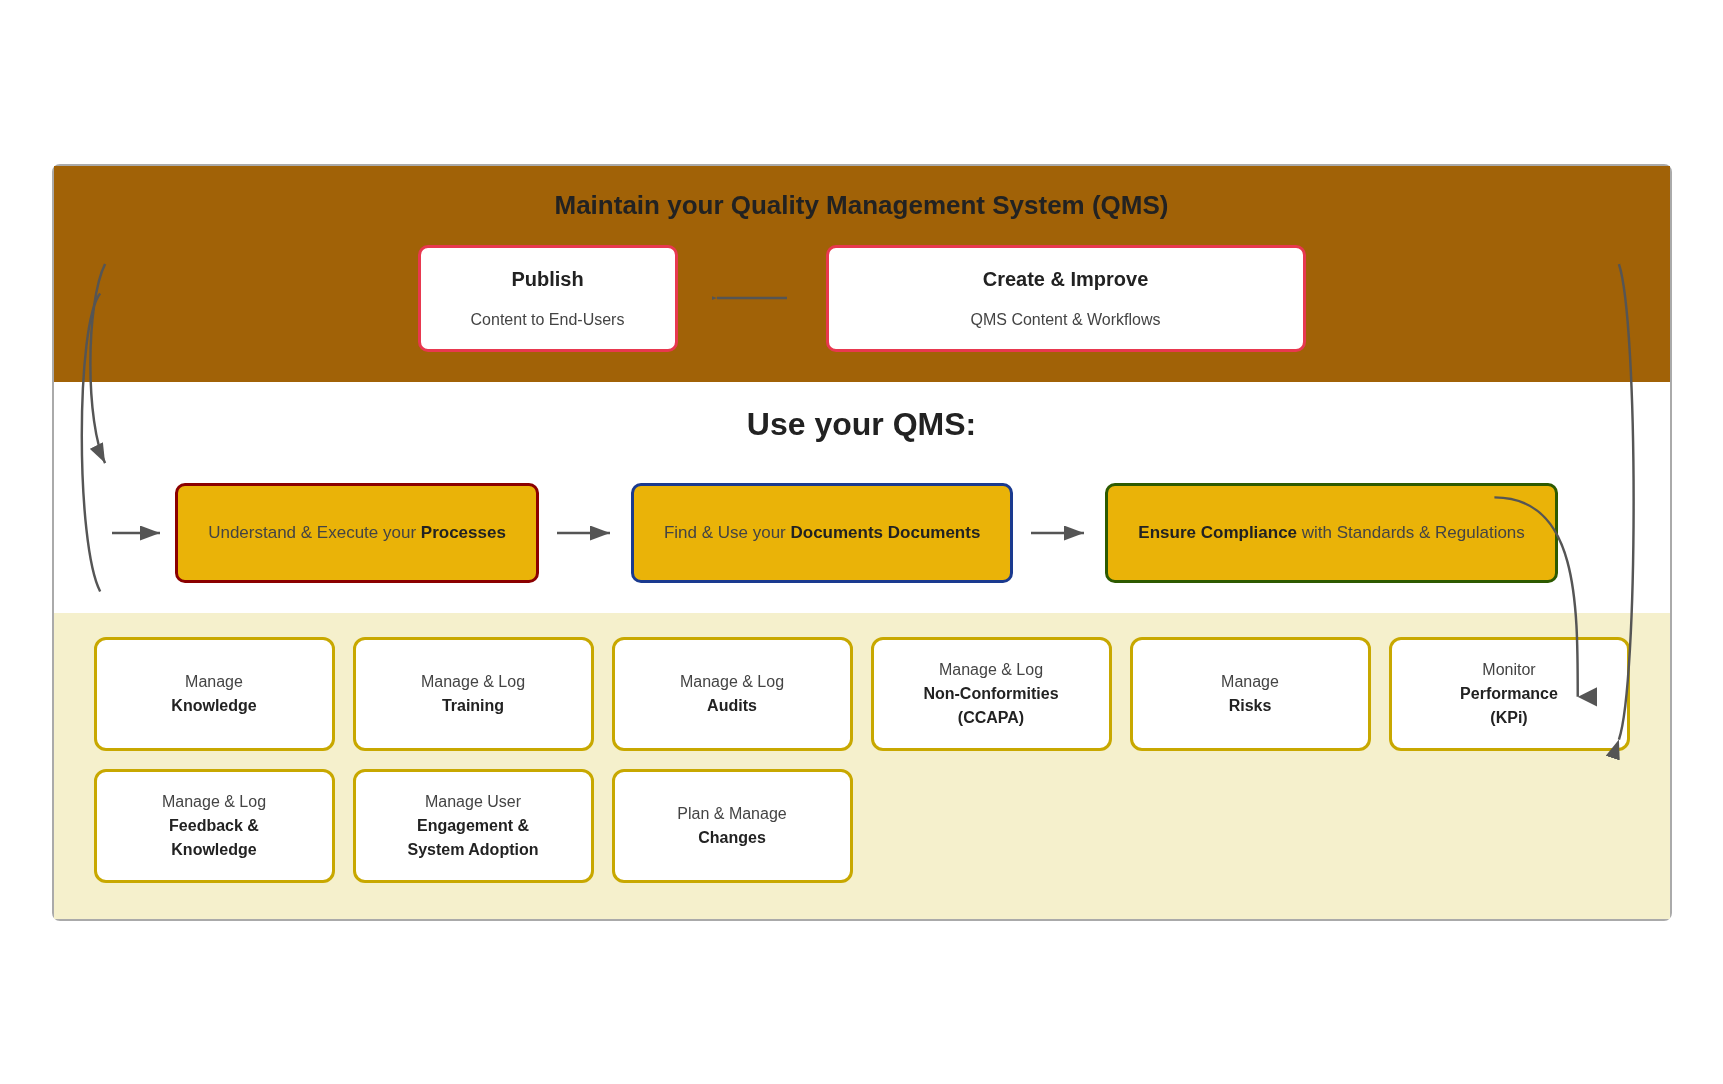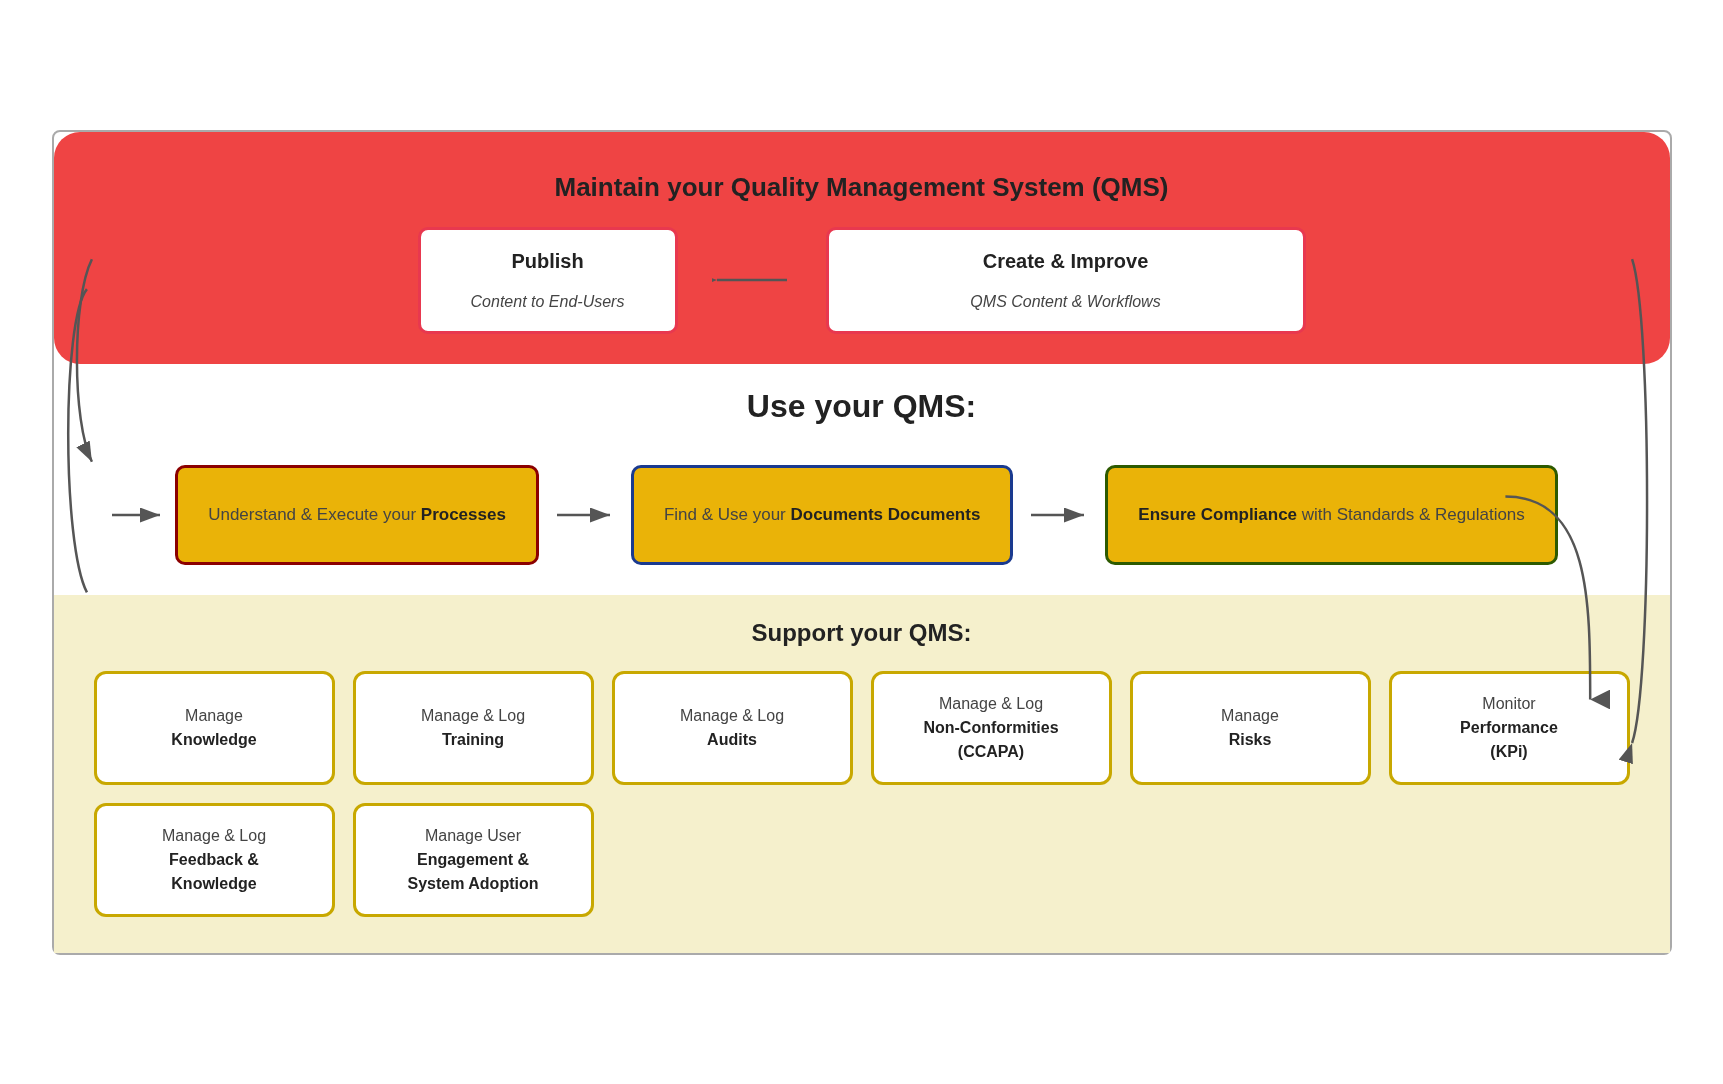--- a/index.html
+++ b/index.html
@@ -15,24 +15,23 @@
     .diagram {
       width: 1620px;
       border: 2px solid #aaa;
       border-radius: 8px;
       overflow: visible;
       position: relative;
     }
 
     
     .section-top {
-      background: #ef4444;
-      padding: 40px 40px 30px;
-      position: relative;
-      border-radius: 26px;
+      background: #a16207;
+      padding: 24px 40px 30px;
+      position: relative;
     }
     .section-top .section-title {
       text-align: center;
       font-size: 26px;
       font-weight: bold;
       color: #222;
       margin-bottom: 24px;
     }
     .top-boxes {
       display: flex;
@@ -56,21 +55,20 @@
     }
     .top-box .box-title {
       font-weight: bold;
       font-size: 20px;
       color: #222;
     }
     .top-box .box-sub {
       font-size: 16px;
       color: #444;
       margin-top: 20px;
-      font-style: italic;
     }
     .arrow-between {
       display: flex;
       align-items: center;
       padding: 0 18px;
       font-size: 28px;
       color: #555;
     }
 
     
@@ -251,21 +249,20 @@
 
       <div class="mid-box dark-green">
         <span class="box-line"><b>Ensure Compliance</b> with Standards &amp; Regulations</span>
       </div>
 
       <div style="width:60px;"></div>
     </div>
   </div>
 
   <div class="section-bottom">
-    <div class="section-title">Support your QMS:</div>
     <div class="bottom-grid">
 
       <div class="bottom-box">
         <span class="bline">Manage<br><b>Knowledge</b></span>
       </div>
       <div class="bottom-box">
         <span class="bline">Manage &amp; Log<br><b>Training</b></span>
       </div>
       <div class="bottom-box">
         <span class="bline">Manage &amp; Log<br><b>Audits</b></span>
@@ -278,20 +275,23 @@
       </div>
 
       <div class="bottom-box">
         <span class="bline">Monitor<br><b>Performance</b><br><b>(KPi)</b></span>
       </div>
       <div class="bottom-box">
         <span class="bline">Manage &amp; Log<br><b>Feedback &amp;</b><br><b>Knowledge</b></span>
       </div>
       <div class="bottom-box">
         <span class="bline">Manage User<br><b>Engagement &amp;</b><br><b>System Adoption</b></span>
+      </div>
+      <div class="bottom-box">
+        <span class="bline">Plan &amp; Manage<br><b>Changes</b></span>
       </div>
 
     </div>
   </div>
 
   <svg class="diagram-svg" id="overlay-svg" viewBox="0 0 1620 768" width="1620" height="768">
     <defs>
       <marker id="arrowhead-down" markerWidth="8" markerHeight="8" refX="4" refY="8" orient="auto">
         <polygon points="0 0, 8 0, 4 8" fill="#555"></polygon>
       </marker>

